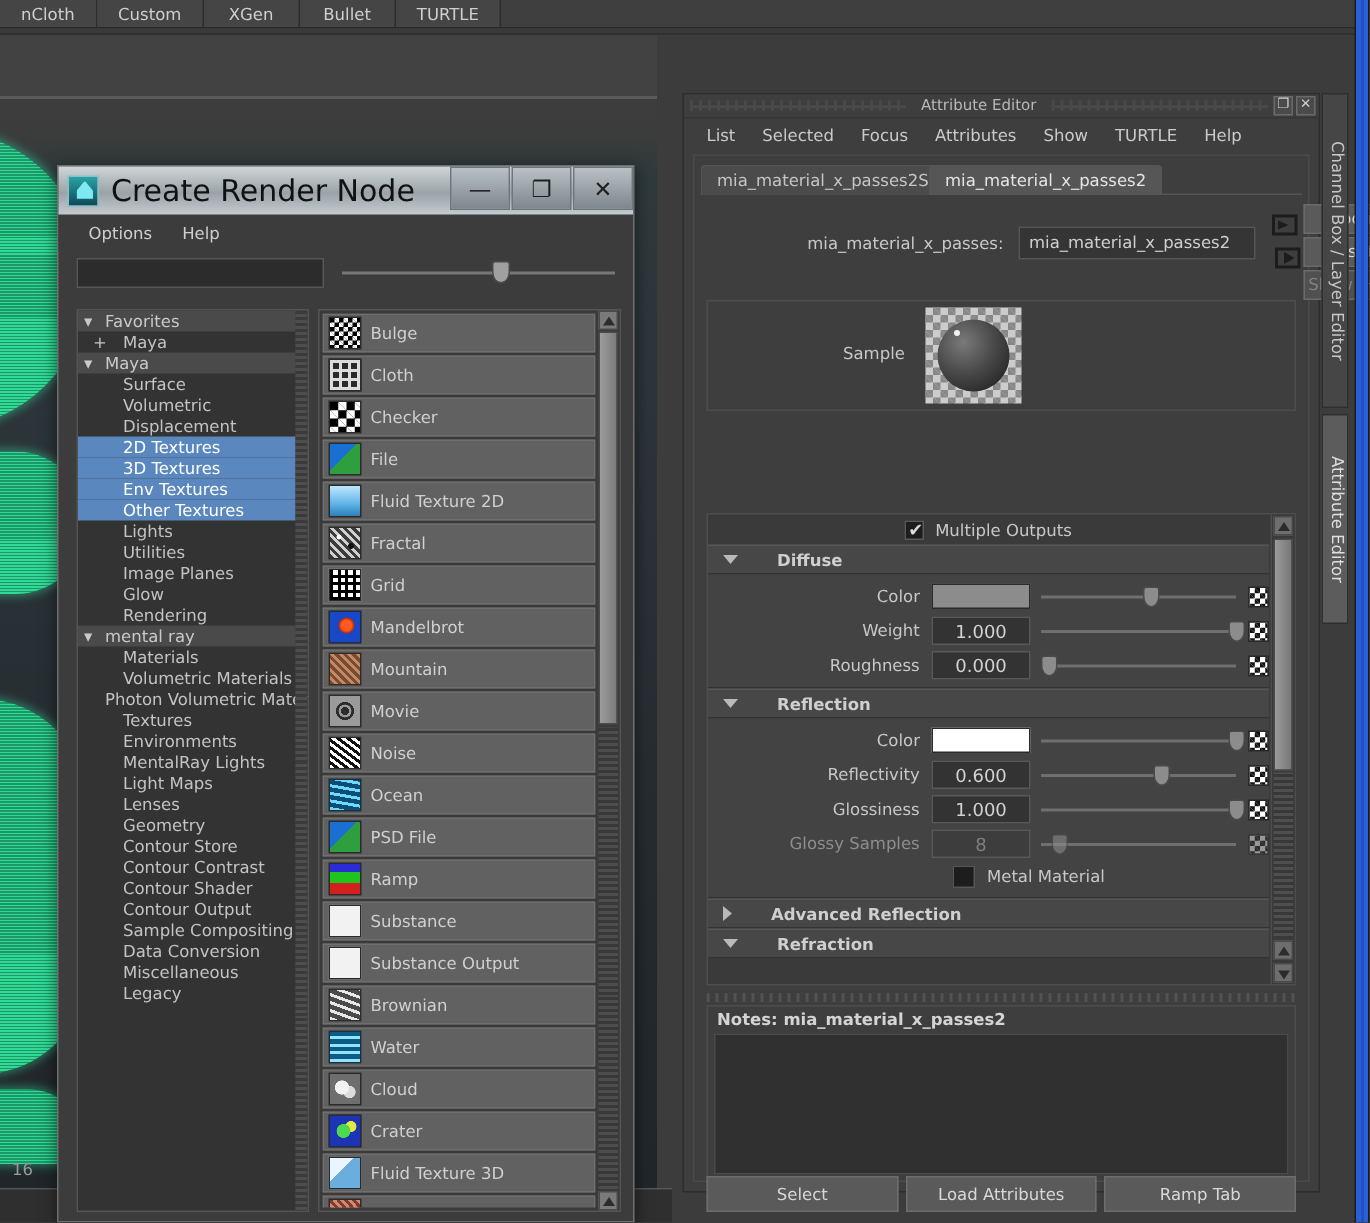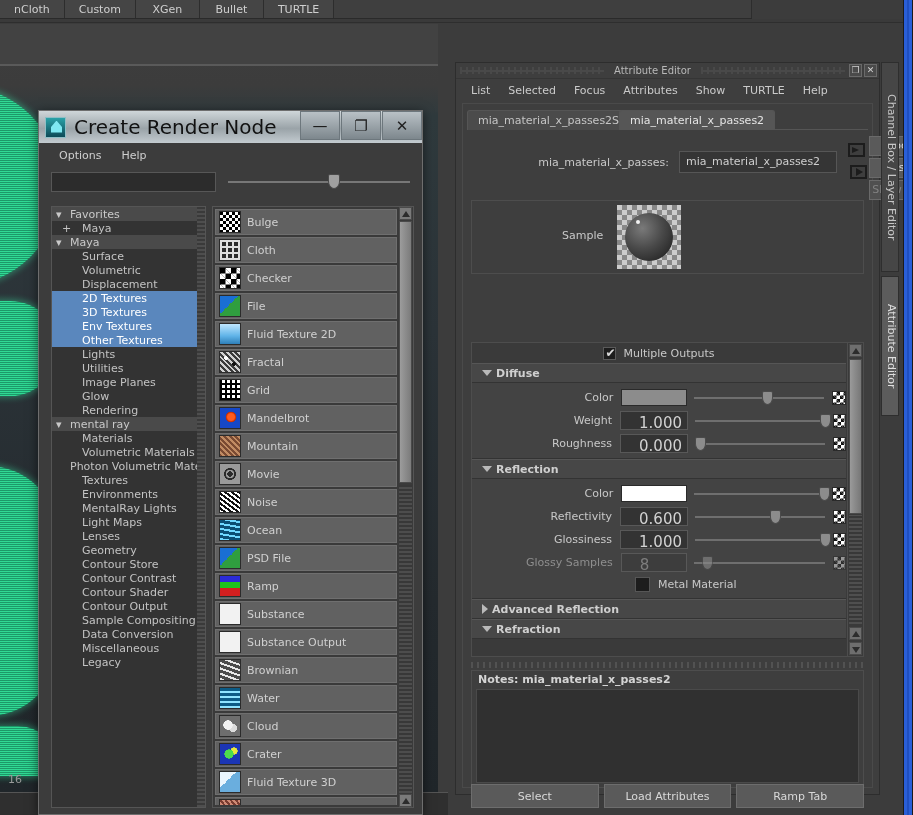--- a/index.html
+++ b/index.html
@@ -8,21 +8,21 @@
     background: #3c3c3c;
     font-family: "DejaVu Sans", "Liberation Sans", sans-serif;
     font-size: 11px;
     color: #c8c8c8;
     overflow: hidden;
   }
   #root { position: relative; width: 913px; height: 815px; }
 
   
   .shelf-bar {
-    position: absolute; left: 0; top: 0; width: 752px; height: 19px;
+    position: absolute; left: 0; top: 0; width: 913px; height: 19px;
     background: #444444;
     border-bottom: 1px solid #2a2a2a;
     display: flex; align-items: stretch;
   }
   .shelf-tab {
     padding: 0 14px; display: flex; align-items: center; justify-content: center;
     color: #cfcfcf; font-size: 11px;
     border-right: 1px solid #2d2d2d;
     background: #454545;
     min-width: 64px;
@@ -118,31 +118,31 @@
   .sample-hl { position:absolute; left:19px; top:15px; width:4px; height:4px; border-radius:50%; background:#f2f2f2;}
 
   
   .attr-area { position:absolute; left:8px; right:8px; top:238px; height:315px;
      background:#3a3a3a; border:1px solid #4d4d4d; overflow:hidden;}
   .attr-inner { position:absolute; left:0; top:0; right:17px; bottom:0; overflow:hidden;}
   .mo-row { height:20px; display:flex; align-items:center; justify-content:center; gap:7px;}
   .chk { width:13px; height:13px; background:#1d1d1d; border:1px solid #5a5a5a; position:relative;}
   .chk.on::after { content:"✔"; position:absolute; left:1px; top:-2px; color:#dcdcdc; font-size:12px;}
   .sec-header { height:20px; background:#474747; border-top:1px solid #565656;
-     border-bottom:1px solid #333; display:flex; align-items:center; padding-left:10px; gap:4px;}
+     border-bottom:1px solid #333; display:flex; align-items:center; padding-left:10px; gap:26px;}
   .tri { width:0;height:0;}
   .tri.down { border-left:5px solid transparent; border-right:5px solid transparent; border-top:6px solid #b9b9b9;}
   .tri.right { border-top:5px solid transparent; border-bottom:5px solid transparent; border-left:6px solid #b9b9b9;}
   .sec-title { font-weight:bold; color:#cfcfcf; font-size:11px;}
   .sec-body { background:#434343; border-bottom:1px solid #333; padding:3px 0;}
   .arow { height:23px; display:flex; align-items:center;}
   .alabel { width:155px; text-align:right; padding-right:8px; font-size:11px; color:#c8c8c8;}
   .alabel.dim { color:#8e8e8e;}
   .afield { width:68px; height:19px; background:#333; border:1px solid #585858;
-     color:#d2d2d2; font-size:15px; padding:2px 18px; }
+     color:#d2d2d2; font-size:12px; padding:2px 5px;text-align:center; }
   .afield.dim { color:#7e7e7e; background:#3d3d3d;}
   .aswatch { width:68px; height:17px; border:1px solid #2a2a2a;}
   .slider { position:relative; width:136px; height:19px; margin-left:7px;}
   .slider .track { position:absolute; left:0; top:9px; width:100%; height:2px; background:#6f6f6f;}
   .slider .knob { position:absolute; top:3px; width:11px; height:14px; background:#8c8c8c;
      border:1px solid #4a4a4a; border-radius:2px 2px 50% 50%;}
   .mapbtn { width:14px; height:14px; margin-left:8px;
      background-image:
        linear-gradient(45deg,#111 25%, transparent 25%, transparent 75%, #111 75%),
        linear-gradient(45deg,#111 25%, #fff 25%, #fff 75%, #111 75%);

